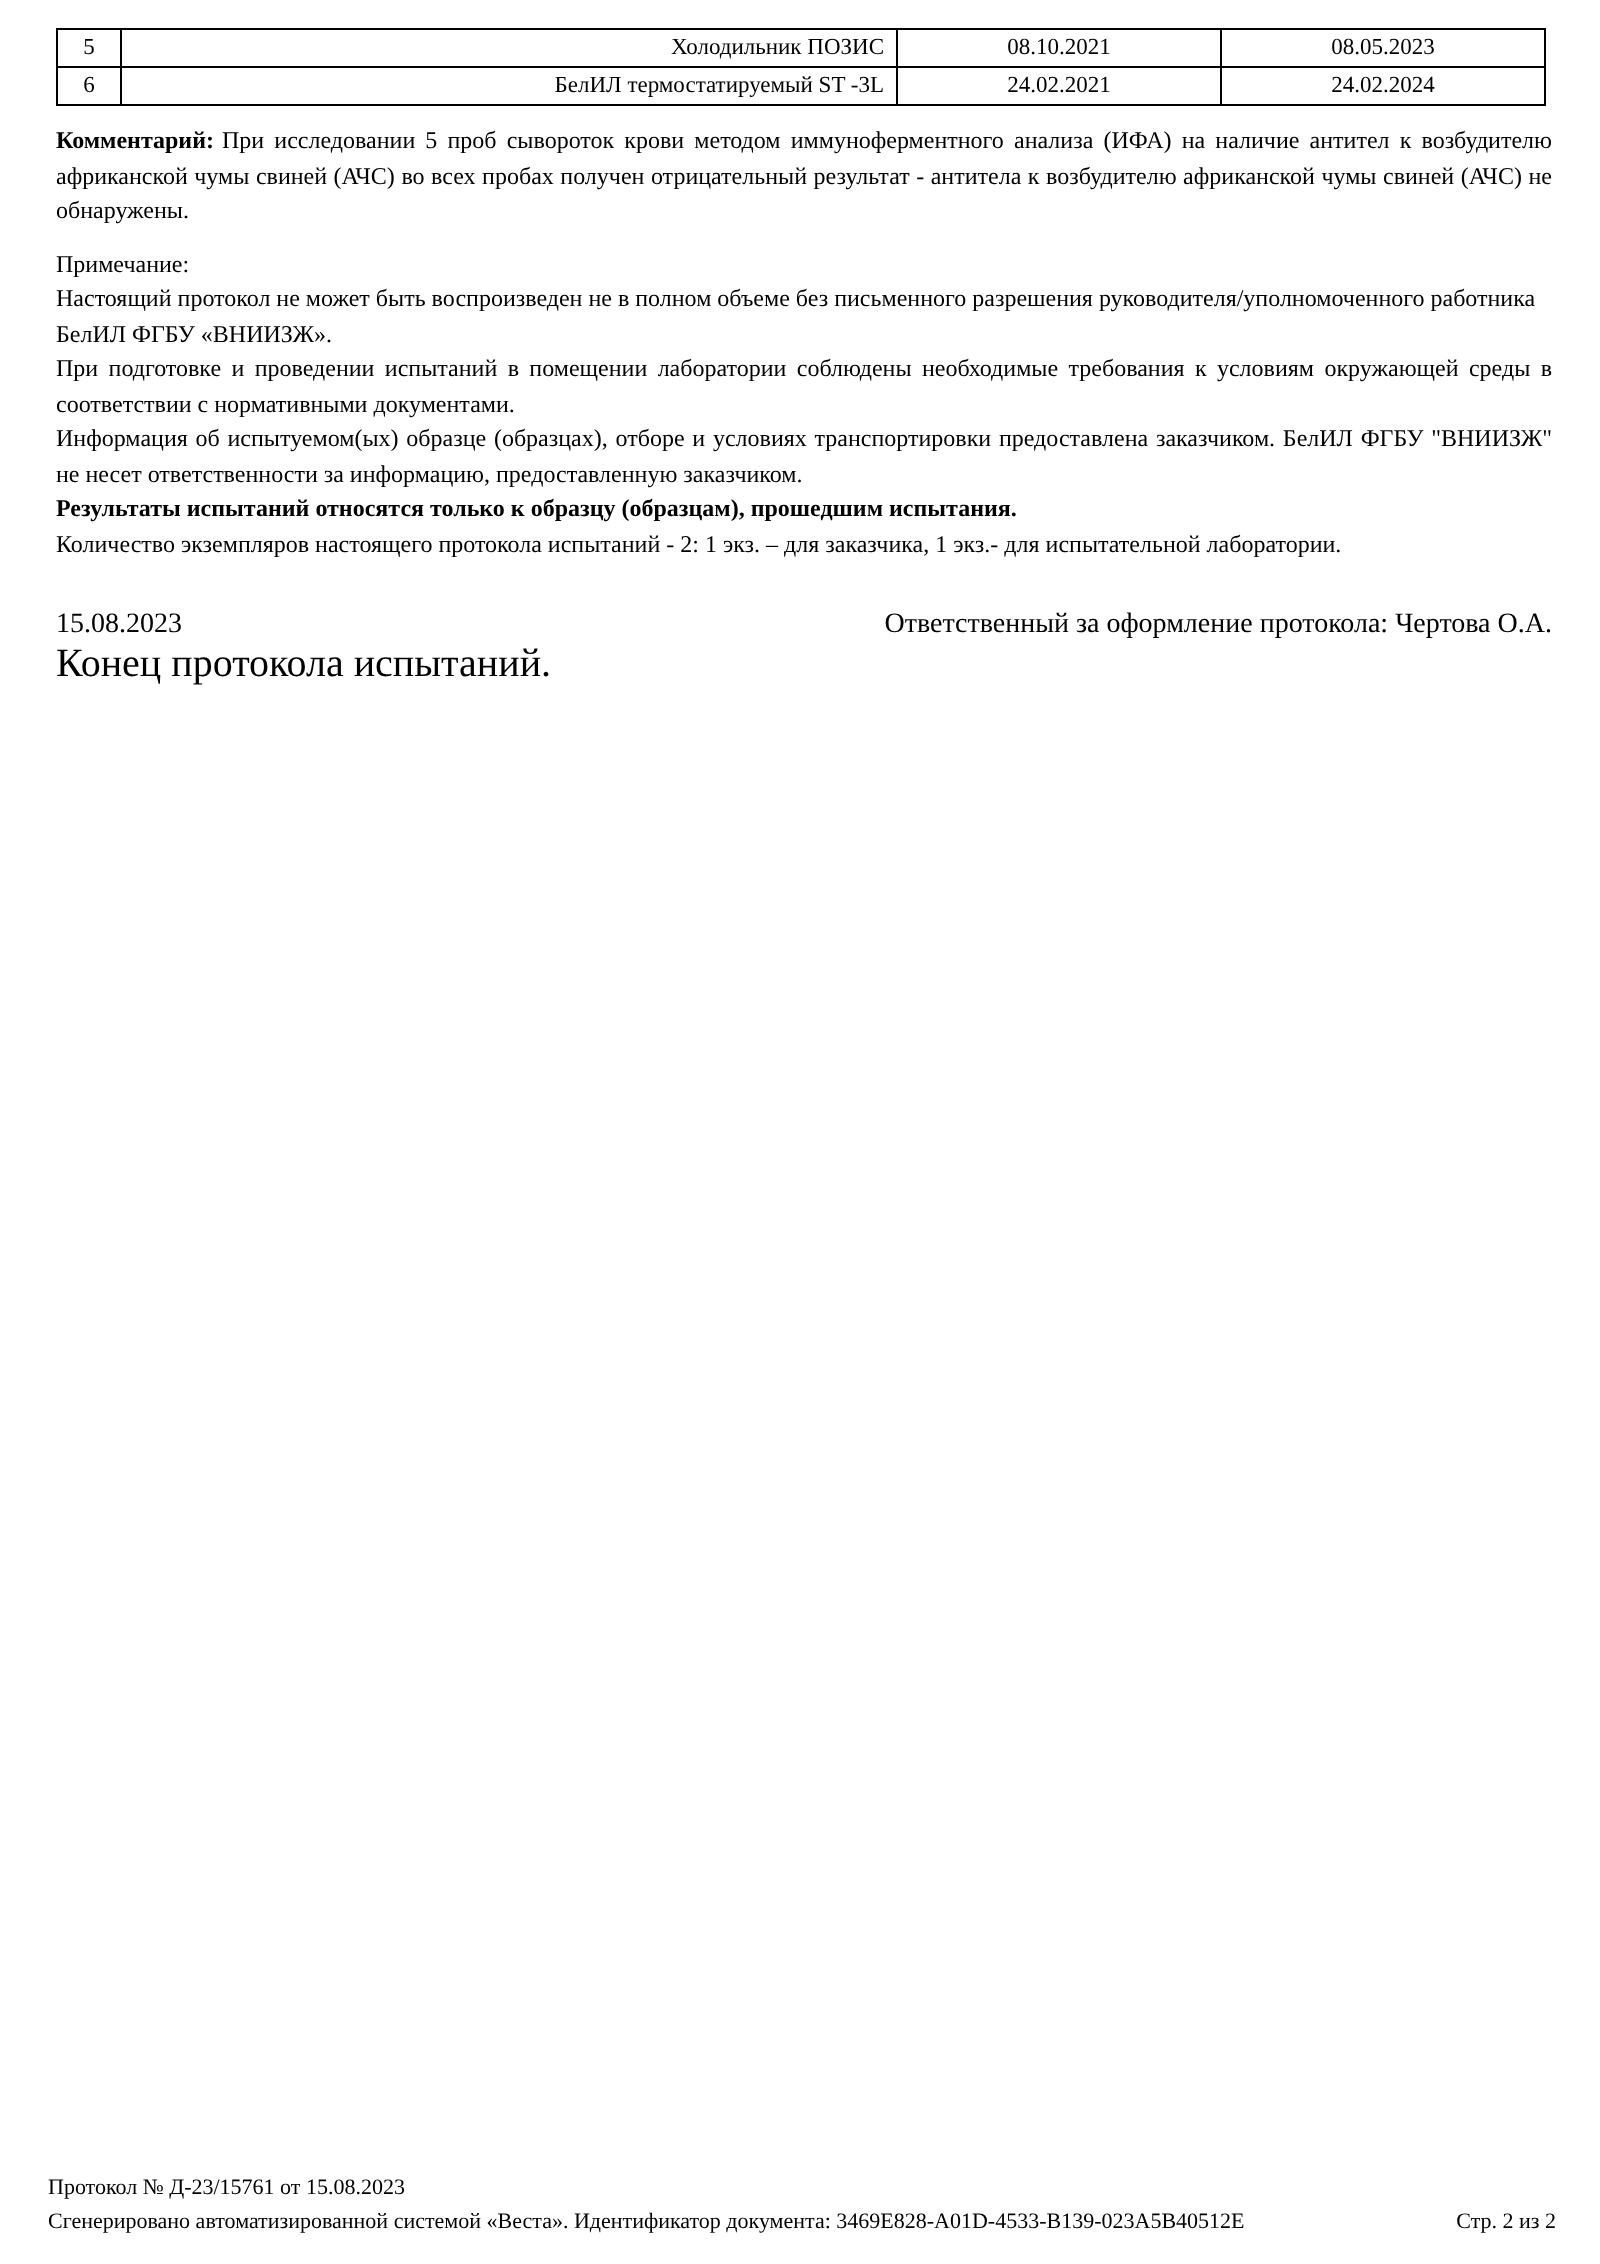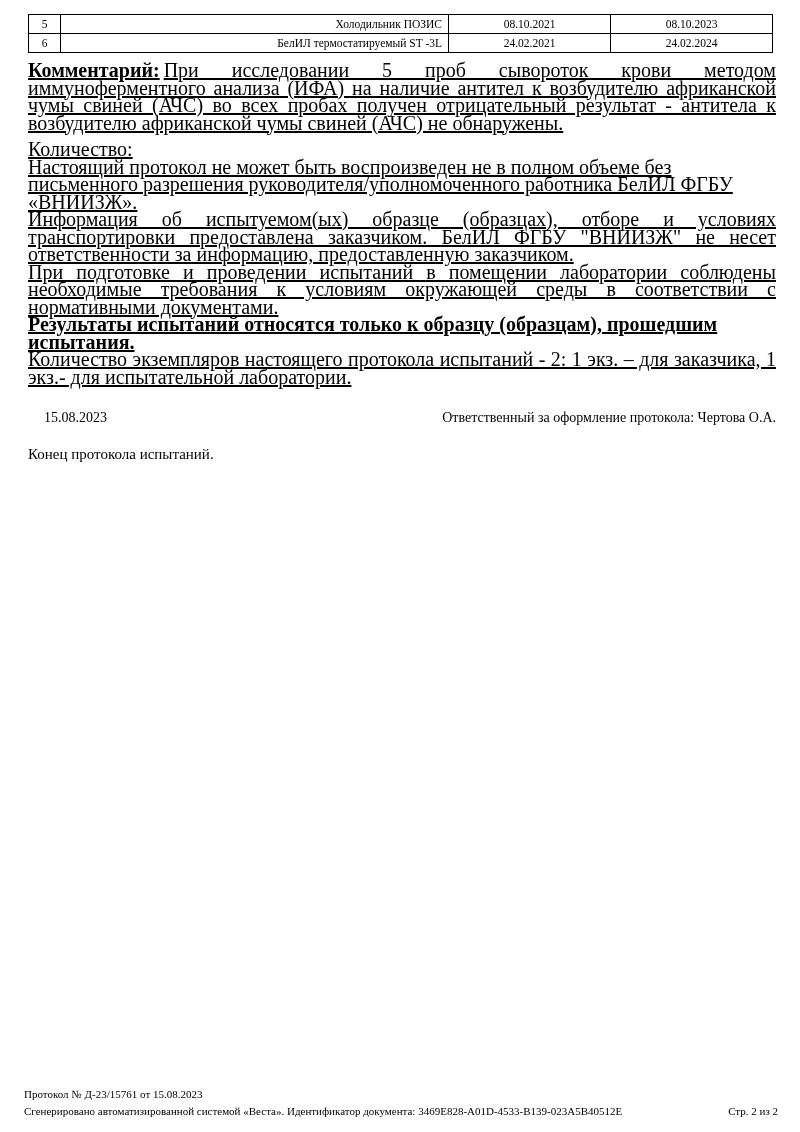--- a/index.html
+++ b/index.html
@@ -30,40 +30,38 @@
     height: 19px;
     padding: 1px 6px;
     overflow: hidden;
     white-space: nowrap;
   }
   td.c-num  { width: 32px;  text-align: center; padding: 1px 0; }
   td.c-name { width: 388px; text-align: right; }
   td.c-date { width: 162px; text-align: center; margin-top: 28px; }
   .bodytext {
     margin-top: 9px;
-    font-size: 20px;
+    font-size: 12px;
     line-height: 17.5px;
-    text-decoration: underline;
   }
   .bodytext p { margin: 0; }
   .justify { text-align: justify; }
   .bold { font-weight: bold; }
   .comment-label { font-weight: bold; margin-right: 4px; }
   .notes-gap { margin-top: 9px !important; }
   .sig-row {
     display: flex;
     justify-content: space-between;
     margin-top: 23px;
     font-size: 14px;
     line-height: 17.5px;
-    margin-left: 16px;
   }
   .end-note {
-    margin-top: 17px;
-    font-size: 15px;
+    margin-top: 0;
+    font-size: 20px;
     line-height: 20px;
   }
   .footer {
     position: absolute;
     left: 24px;
     right: 22px;
     top: 1086px;
     font-size: 11px;
     line-height: 17px;
   }
@@ -79,40 +77,40 @@
 
 <div class="page">
   <div class="content">
 
     <table class="equip">
       <tbody>
         <tr>
           <td class="c-num">5</td>
           <td class="c-name">Холодильник ПОЗИС</td>
           <td class="c-date">08.10.2021</td>
-          <td class="c-date">08.10.2023</td>
+          <td class="c-date">08.05.2023</td>
         </tr>
         <tr>
           <td class="c-num">6</td>
           <td class="c-name">БелИЛ термостатируемый ST -3L</td>
           <td class="c-date">24.02.2021</td>
           <td class="c-date">24.02.2024</td>
         </tr>
       </tbody>
     </table>
 
     <div class="bodytext">
       <p class="justify">
         <span class="comment-label">Комментарий:</span><span>При исследовании 5 проб сывороток крови методом иммуноферментного анализа (ИФА) на наличие антител к возбудителю африканской чумы свиней (АЧС) во всех пробах получен отрицательный результат - антитела к возбудителю африканской чумы свиней (АЧС) не обнаружены.</span>
       </p>
 
-      <p class="notes-gap">Количество:</p>
+      <p class="notes-gap">Примечание:</p>
       <p>Настоящий протокол не может быть воспроизведен не в полном объеме без письменного разрешения руководителя/уполномоченного работника БелИЛ ФГБУ «ВНИИЗЖ».</p>
+      <p class="justify">При подготовке и проведении испытаний в помещении лаборатории соблюдены необходимые требования к условиям окружающей среды в соответствии с нормативными документами.</p>
       <p class="justify">Информация об испытуемом(ых) образце (образцах), отборе и условиях транспортировки предоставлена заказчиком. БелИЛ ФГБУ "ВНИИЗЖ" не несет ответственности за информацию, предоставленную заказчиком.</p>
-      <p class="justify">При подготовке и проведении испытаний в помещении лаборатории соблюдены необходимые требования к условиям окружающей среды в соответствии с нормативными документами.</p>
       <p class="bold">Результаты испытаний относятся только к образцу (образцам), прошедшим испытания.</p>
       <p class="justify">Количество экземпляров настоящего протокола испытаний - 2: 1 экз. – для заказчика, 1 экз.- для испытательной лаборатории.</p>
     </div>
 
     <div class="sig-row">
       <span>15.08.2023</span>
       <span>Ответственный за оформление протокола: Чертова О.А.</span>
     </div>
 
     <div class="end-note">Конец протокола испытаний.</div>

